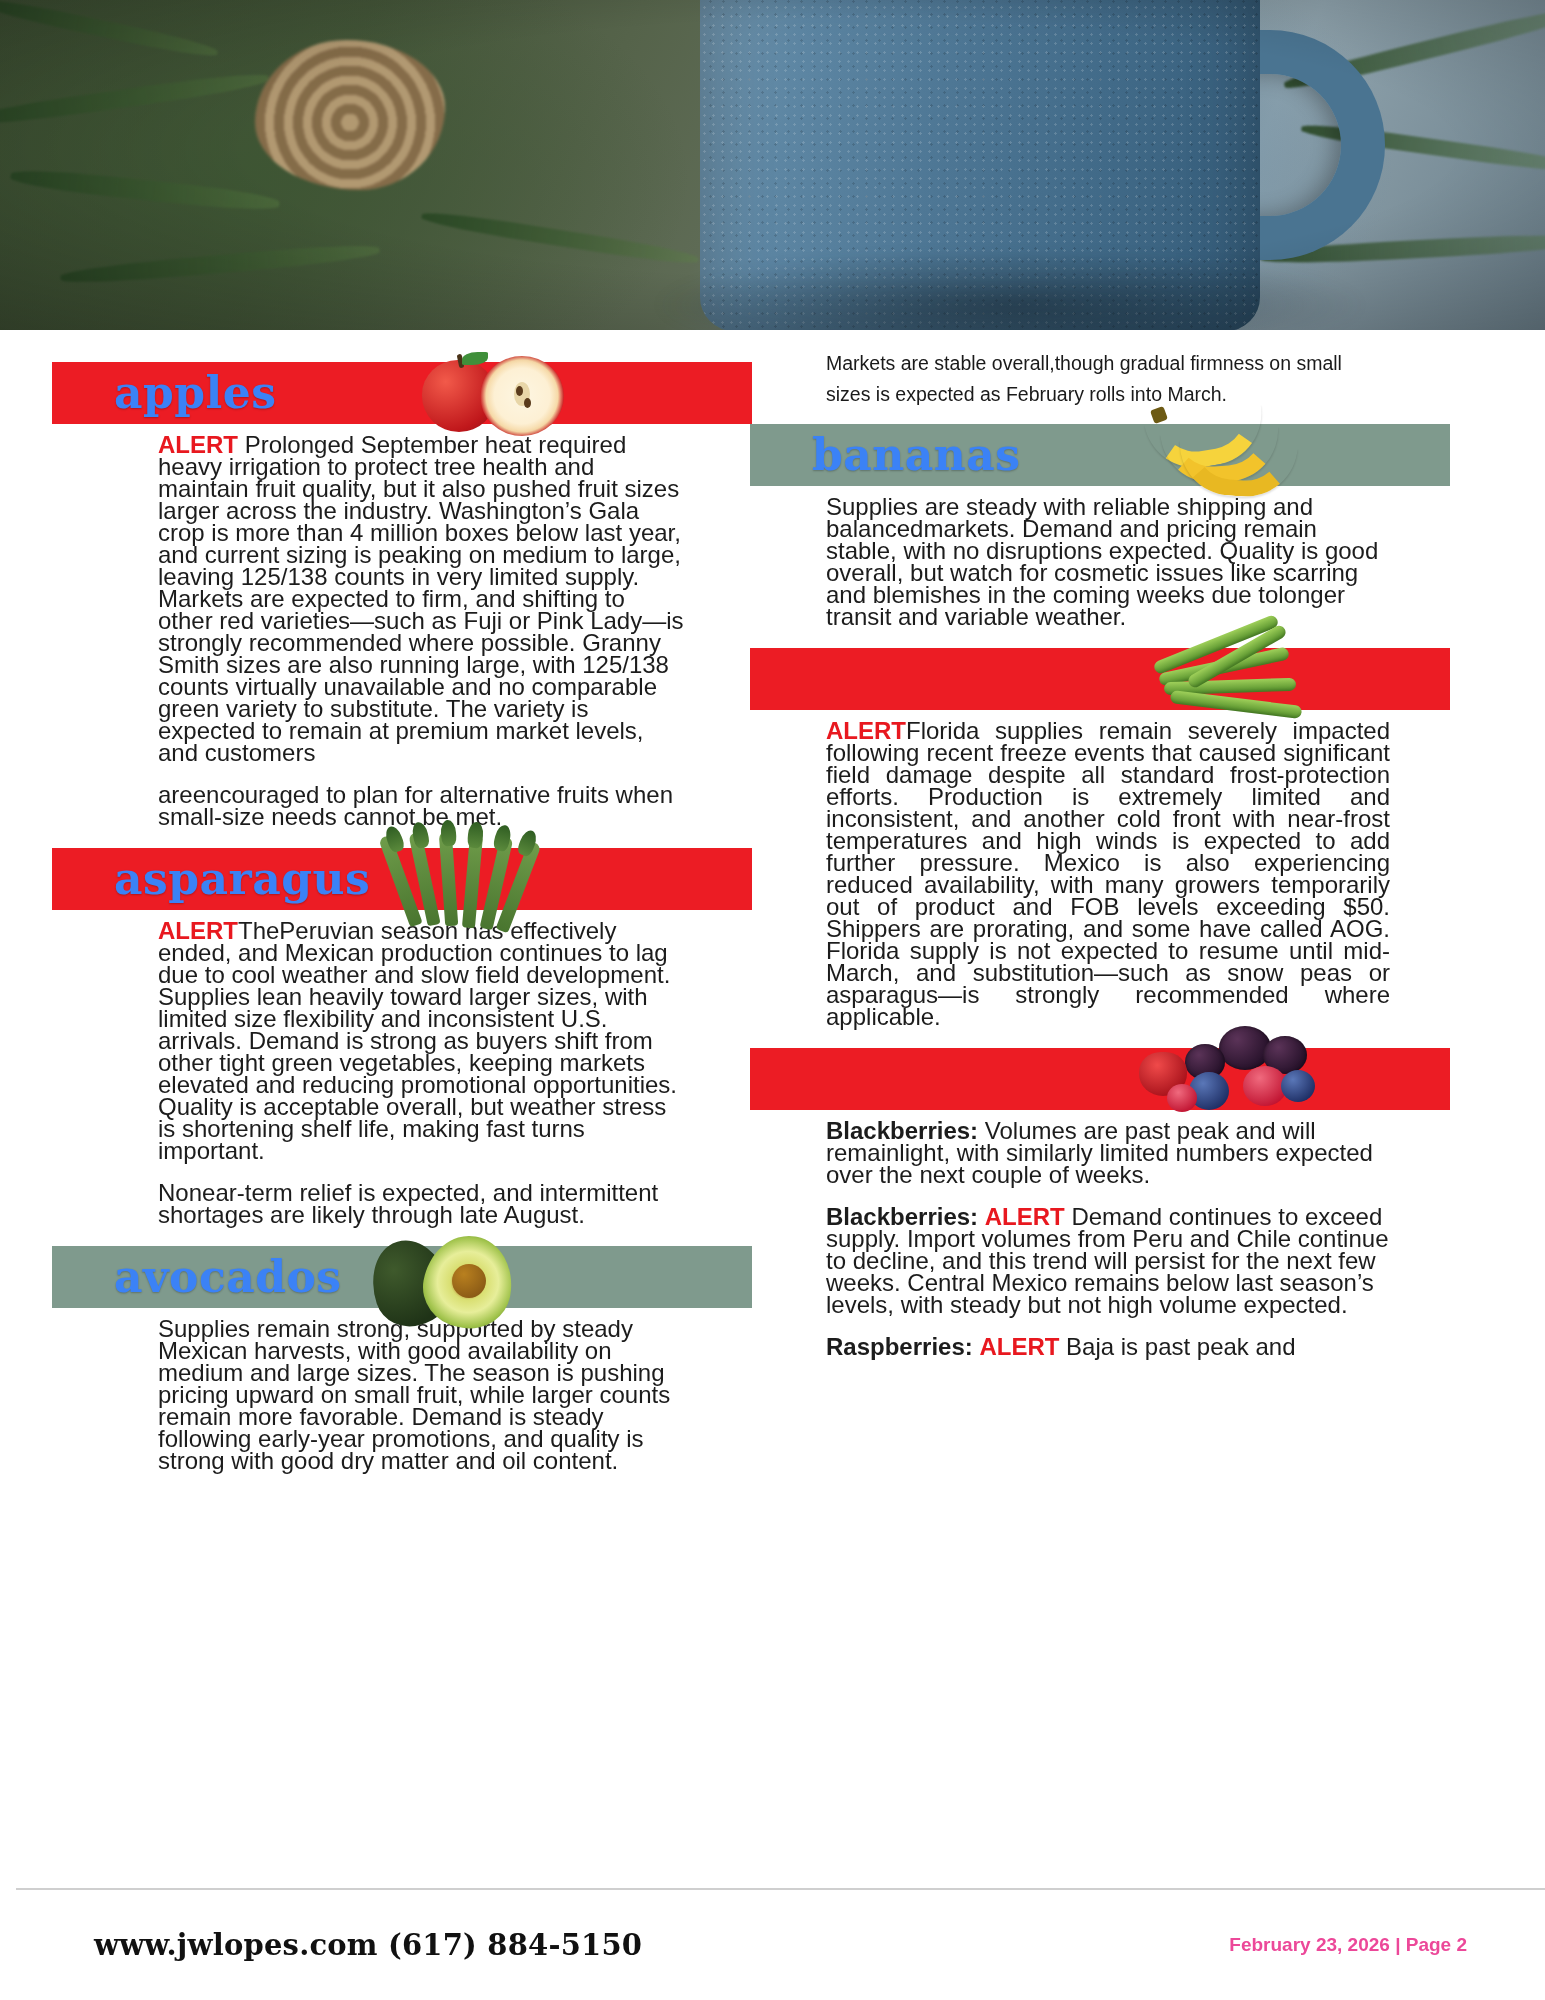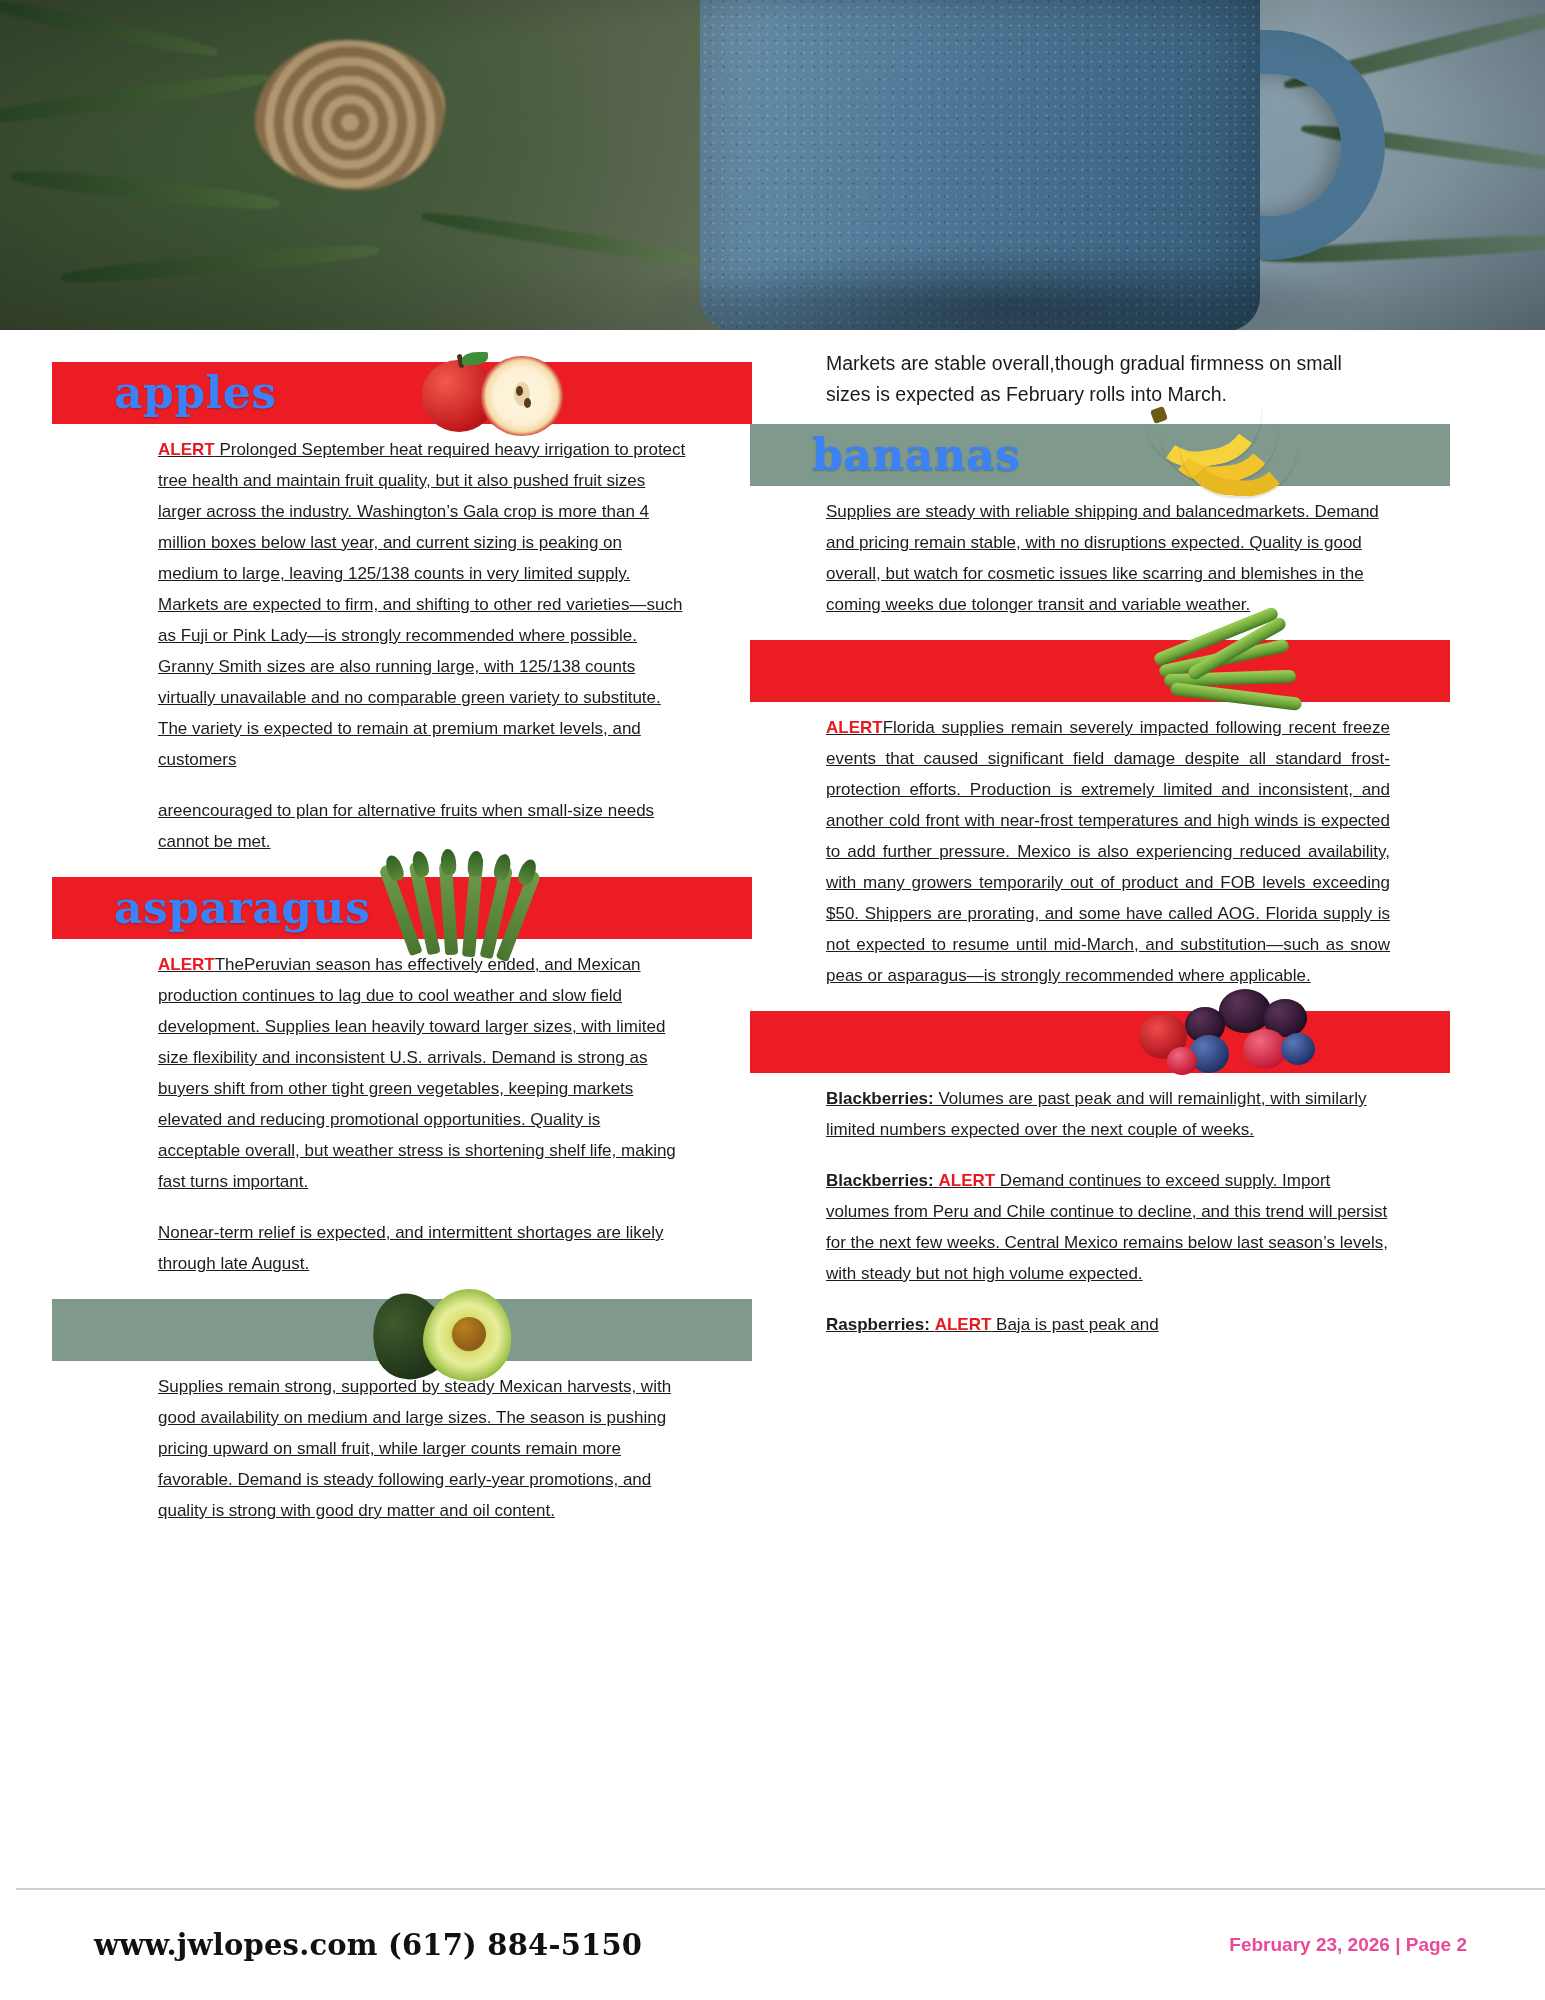--- a/index.html
+++ b/index.html
@@ -244,26 +244,25 @@
     background: radial-gradient(circle at 38% 30%, #f06a7e, #c01230 78%);
   }
   .strawb {
     background: radial-gradient(circle at 38% 30%, #f04a4a, #a40f18 80%);
     border-radius: 50% 50% 55% 55%;
   }
 
   
   .body-text {
     font-family: "Liberation Sans", sans-serif;
-    font-size: 17px;
-    line-height: 31px;
+    font-size: 24px;
+    line-height: 22px;
     color: #1c1c1c;
     margin: 0 0 20px 0;
     padding-left: 10px;
-    text-decoration: underline;
   }
   .col.left .body-text { padding-left: 106px; padding-right: 6px; }
   .col.right .body-text { padding-left: 76px; padding-right: 0; }
   .justify { text-align: justify; }
   .alert {
     color: #e8181f;
     font-weight: bold;
   }
   .lead-label { font-weight: bold; }
 
@@ -360,20 +359,21 @@
         <div class="asp-tip" style="left:111px; top:5px; transform:rotate(13deg);"></div>
         <div class="asp-spear" style="left:128px; top:20px; transform:rotate(21deg);"></div>
         <div class="asp-tip" style="left:136px; top:10px; transform:rotate(21deg);"></div>
       </div>
     </div>
     <p class="body-text"><span class="alert">ALERT</span><span>ThePeruvian season has effectively ended, and Mexican production continues to lag due to cool weather and slow field development. Supplies lean heavily toward larger sizes, with limited size flexibility and inconsistent U.S. arrivals. Demand is strong as buyers shift from other tight green vegetables, keeping markets elevated and reducing promotional opportunities. Quality is acceptable overall, but weather stress is shortening shelf life, making fast turns important.</span></p>
     <p class="body-text"><span>Nonear-term relief is expected, and intermittent shortages are likely through late August.</span></p>
 
     <div class="sec-head">
       <div class="sec-bar green"></div>
+      <div class="sec-title">avocados</div>
       <div class="art art-avocado">
         <div class="avo-whole"></div>
         <div class="avo-half"></div>
         <div class="avo-pit"></div>
       </div>
     </div>
     <p class="body-text"><span>Supplies remain strong, supported by steady Mexican harvests, with good availability on medium and large sizes. The season is pushing pricing upward on small fruit, while larger counts remain more favorable. Demand is steady following early-year promotions, and quality is strong with good dry matter and oil content.</span></p>
 
   </div>
 

